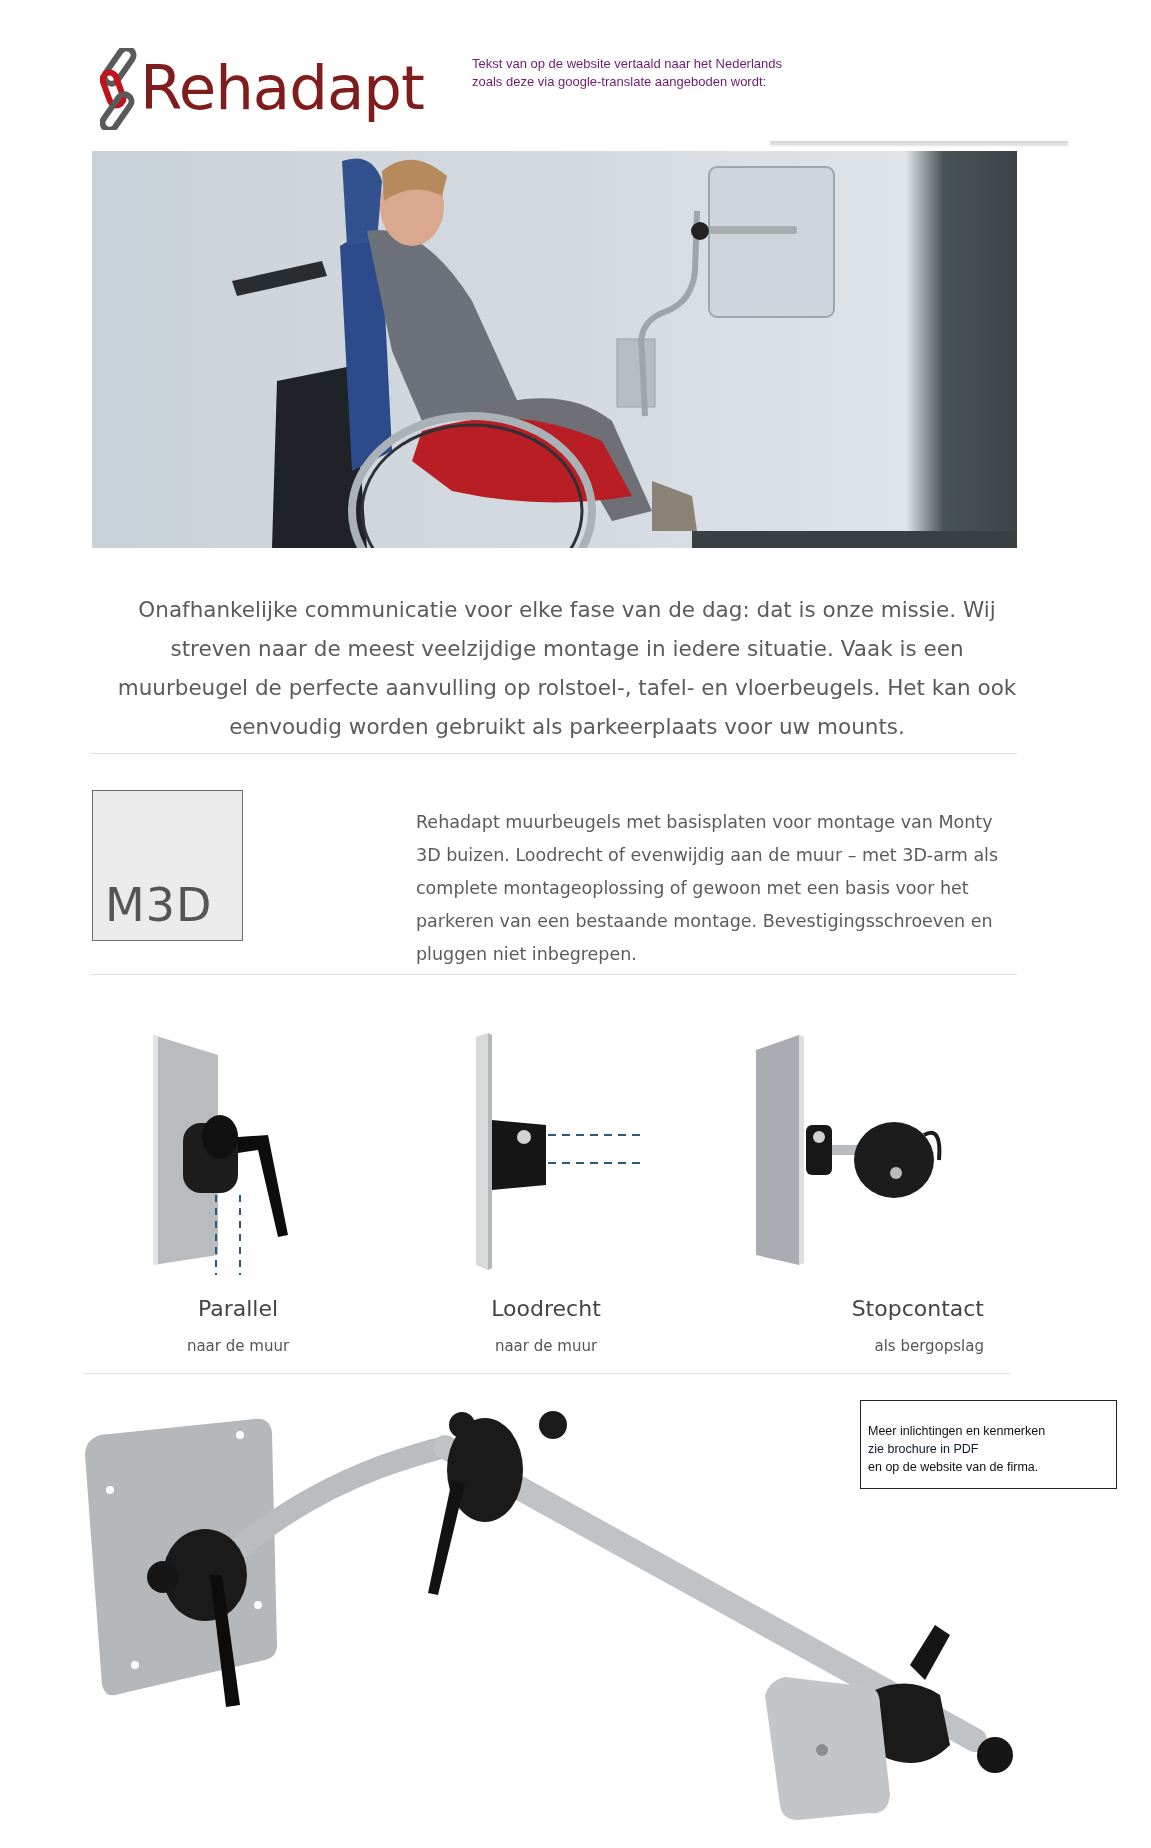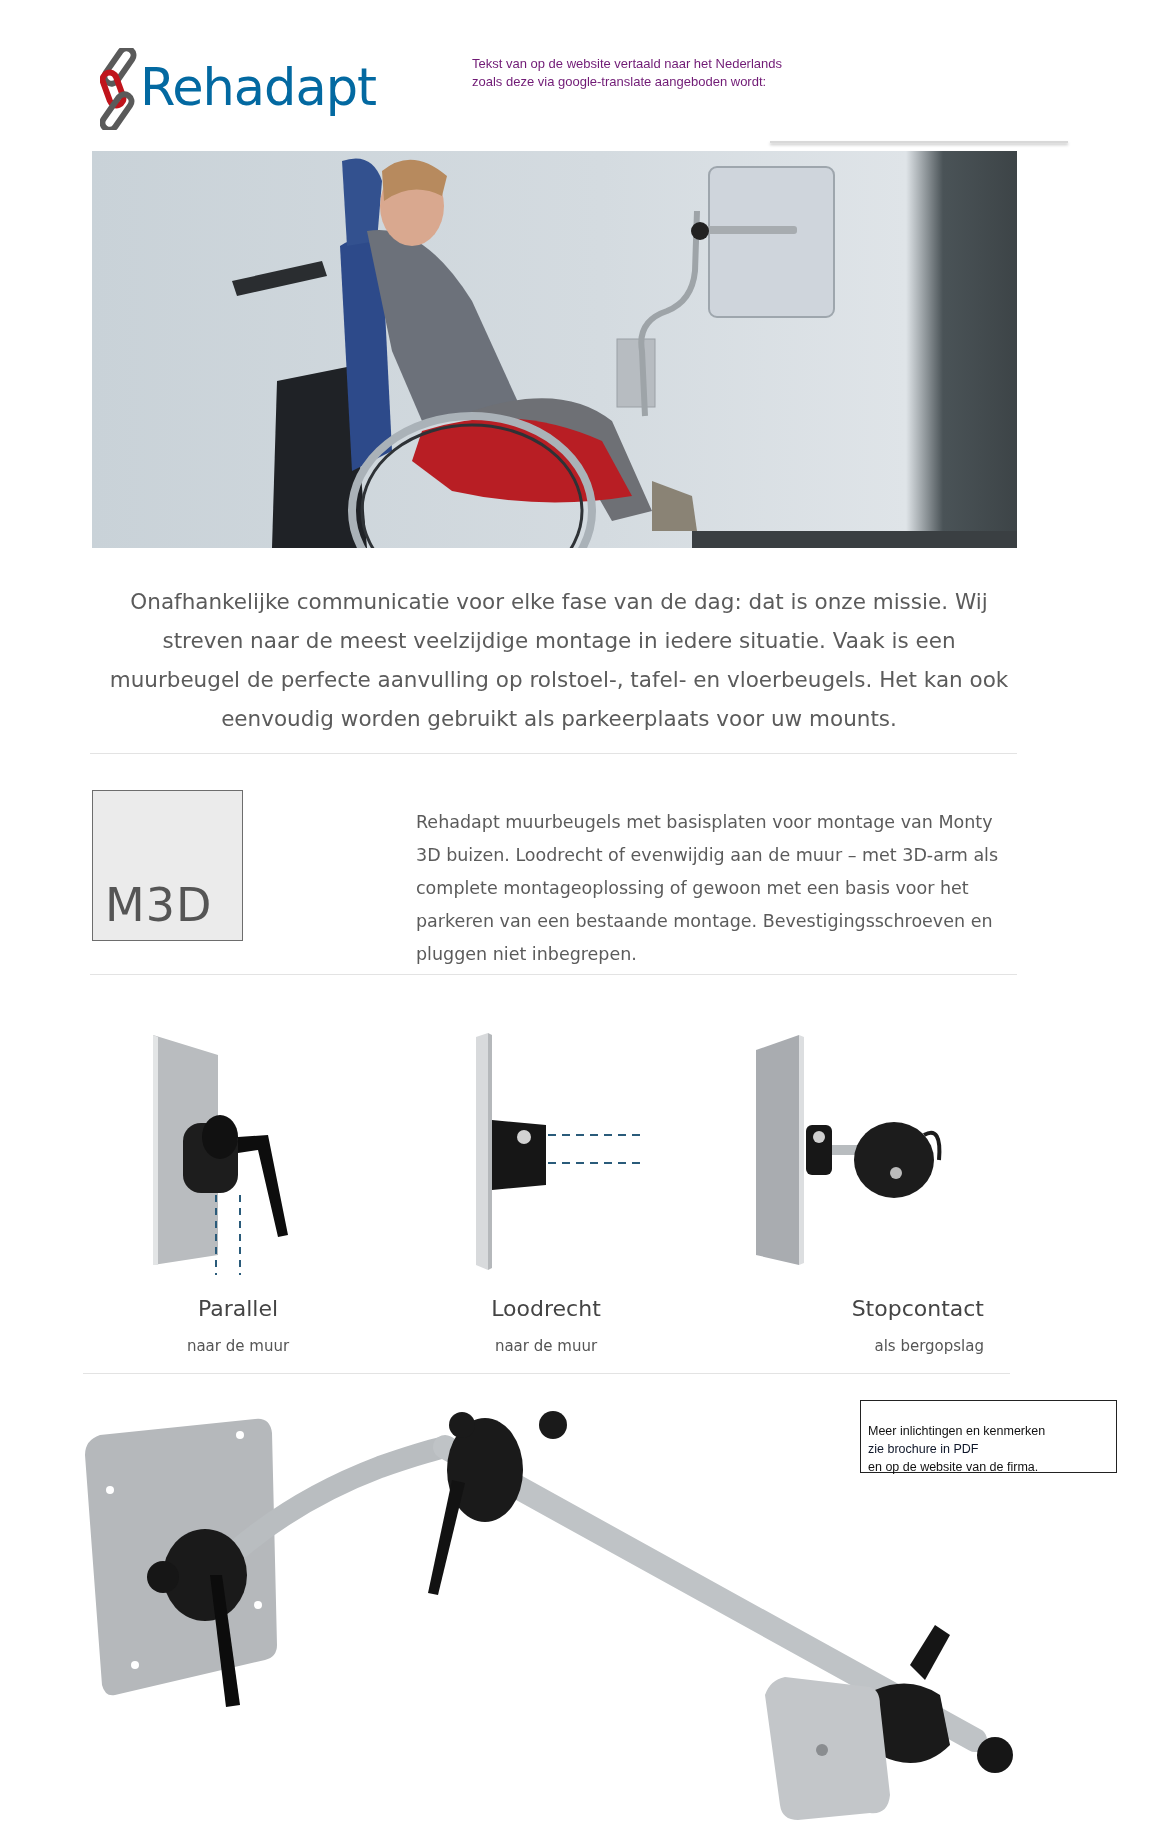--- a/index.html
+++ b/index.html
@@ -1,35 +1,35 @@
 <!DOCTYPE html>
 <html><head>
 <meta charset="utf-8">
 <style>
   html,body{margin:0;padding:0;background:#ffffff;}
   body{width:1151px;height:1848px;position:relative;overflow:hidden;font-family:"DejaVu Sans",sans-serif;color:#555;}
   .abs{position:absolute;}
   
   .logo{left:100px;top:48px;width:270px;height:82px;}
-  .logo-text{position:absolute;left:40px;top:10px;font-family:"DejaVu Sans",sans-serif;font-size:51px;color:#0369a1;letter-spacing:-1px;line-height:60px;}
+  .logo-text{position:absolute;left:40px;top:10px;font-family:"DejaVu Sans",sans-serif;font-size:61px;color:#7f1d1d;letter-spacing:-1px;line-height:60px;}
   .note-red{left:472px;top:55px;font-family:"Liberation Sans",sans-serif;font-size:13px;line-height:18px;color:#701a75;}
   .shadow-line{left:770px;top:141px;width:298px;height:2px;background:#d8d8d8;box-shadow:0 2px 3px rgba(0,0,0,0.25);}
   
   .photo{left:92px;top:151px;width:925px;height:397px;overflow:hidden;background:linear-gradient(90deg,#c9d2d8 0%,#d4dbe0 55%,#dfe4e8 88%,#4a5357 92%,#3d4447 100%);}
   
   .intro{left:90px;top:578px;width:930px;text-align:center;font-size:21.5px;line-height:39px;color:#5b5b5b;}
   .divider{height:1px;background:#e3e3e3;}
   .m3d-box{left:92px;top:790px;width:151px;height:151px;background:#ebebeb;border:1.5px solid #6d6d6d;box-sizing:border-box;text-decoration:underline;}
   .m3d-label{position:absolute;left:12px;bottom:10px;font-size:46px;color:#555;letter-spacing:1px;line-height:50px;}
   .desc{left:400px;top:790px;width:600px;font-size:17.5px;line-height:33px;color:#5b5b5b;}
   .product{top:1025px;width:300px;text-align:center;}
   .prod-img{position:relative;height:250px;}
   .prod-title{font-size:22px;color:#444;line-height:28px;margin-top:20px;}
   .prod-sub{font-size:15px;color:#555;line-height:22px;margin-top:12px;}
-  .info-box{left:860px;top:1400px;width:257px;height:73px;border:1.5px solid #222;box-sizing:border-box;padding:21px 0 0 7px;font-family:"Liberation Sans",sans-serif;font-size:12.5px;line-height:18px;color:#111;background:#fff;}
+  .info-box{left:860px;top:1400px;width:257px;height:89px;border:1.5px solid #222;box-sizing:border-box;padding:21px 0 0 7px;font-family:"Liberation Sans",sans-serif;font-size:12.5px;line-height:18px;color:#111;background:#fff;}
   .info-box .red{color:#0f172a;}
   .arm{left:80px;top:1395px;width:940px;height:430px;}
 </style>
 </head>
 <body>
 
 <div class="abs logo">
   <svg width="44" height="82" viewBox="0 0 44 82" style="position:absolute;left:0;top:0;">
     <rect x="12" y="-2" width="14" height="40" rx="7" transform="rotate(35 19 18)" fill="none" stroke="#5a5a5a" stroke-width="6"></rect>
     <rect x="6" y="24" width="14" height="34" rx="7" transform="rotate(-20 13 41)" fill="none" stroke="#c0141c" stroke-width="6"></rect>
@@ -74,21 +74,21 @@
     <rect x="525" y="188" width="38" height="68" fill="#b7bcc1" stroke="#9aa0a5"></rect>
 
     <path d="M553 265 L550 200 Q545 170 575 160 Q600 150 603 120 L605 60" fill="none" stroke="#9ea4a8" stroke-width="6"></path>
 
     <rect x="617" y="16" width="125" height="150" rx="8" fill="#cfd5dc" stroke="#9ea6ad" stroke-width="2"></rect>
     <rect x="600" y="75" width="105" height="8" rx="3" fill="#a7acb0"></rect>
     <circle cx="608" cy="80" r="9" fill="#222"></circle>
   </svg>
 </div>
 
-<p class="abs intro" style="margin:4px;">Onafhankelijke communicatie voor elke fase van de dag: dat is onze missie. Wij streven naar de meest veelzijdige montage in iedere situatie. Vaak is een muurbeugel de perfecte aanvulling op rolstoel-, tafel- en vloerbeugels. Het kan ook eenvoudig worden gebruikt als parkeerplaats voor uw mounts.</p>
+<p class="abs intro" style="margin:12px;">Onafhankelijke communicatie voor elke fase van de dag: dat is onze missie. Wij streven naar de meest veelzijdige montage in iedere situatie. Vaak is een muurbeugel de perfecte aanvulling op rolstoel-, tafel- en vloerbeugels. Het kan ook eenvoudig worden gebruikt als parkeerplaats voor uw mounts.</p>
 
 <div class="abs divider" style="left:90px;top:753px;width:927px;"></div>
 
 <div class="abs m3d-box">
   <span class="m3d-label">M3D</span>
 </div>
 
 <p class="abs desc" style="margin:16px;">Rehadapt muurbeugels met basisplaten voor montage van Monty 3D buizen. Loodrecht of evenwijdig aan de muur – met 3D-arm als complete montageoplossing of gewoon met een basis voor het parkeren van een bestaande montage. Bevestigingsschroeven en pluggen niet inbegrepen.</p>
 
 <div class="abs divider" style="left:90px;top:974px;width:927px;"></div>

